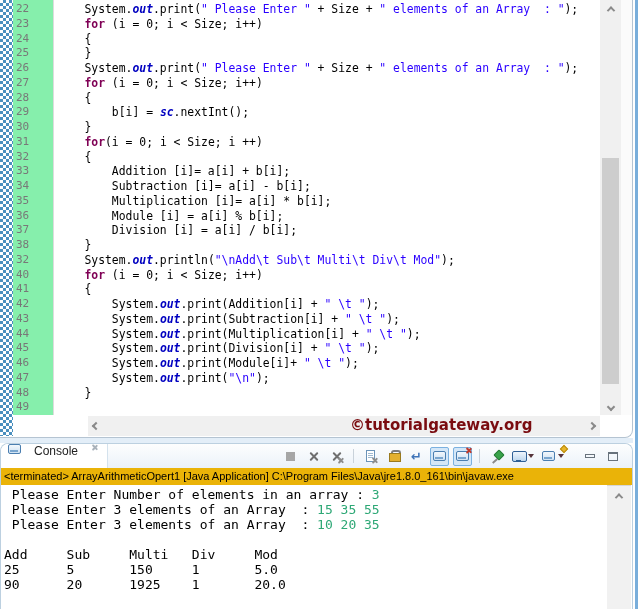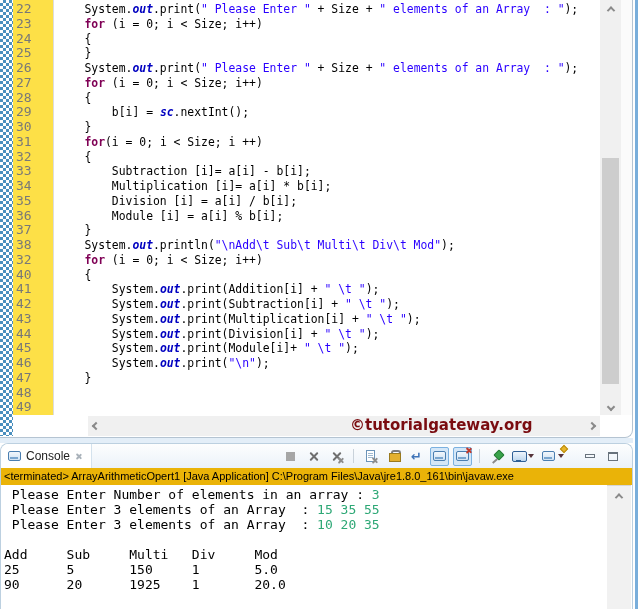--- a/index.html
+++ b/index.html
@@ -12,23 +12,23 @@
   .blue-edge{position:absolute;right:0;top:0;width:3px;height:100%;background:#79aedb;}
 
   
   .editor{position:absolute;left:0;top:0;width:633px;height:438px;background:#fff;
           border-bottom:1px solid #b5c4d2;border-right:1px solid #b5c4d2;border-bottom-right-radius:8px;}
   .checker{position:absolute;left:0;top:0;width:13px;height:436px;
     background-image:
       linear-gradient(45deg,#4a8fbe 25%,transparent 25%,transparent 75%,#4a8fbe 75%),
       linear-gradient(45deg,#4a8fbe 25%,#ffffff 25%,#ffffff 75%,#4a8fbe 75%);
     background-size:6px 6px;background-position:0 0,3px 3px;}
-  .gutter{position:absolute;left:13px;top:0;width:41px;height:415px;background:#fde047;
+  .gutter{position:absolute;left:13px;top:0;width:41px;height:415px;background:#86efac;
           border-right:1px solid #dcdcdc;padding:2px 0 0 3px;
-          font-family:"DejaVu Sans Mono","Liberation Mono",monospace;font-size:13px;color:var(--lno);}
+          font-family:"DejaVu Sans Mono","Liberation Mono",monospace;font-size:11px;color:var(--lno);}
   .ln{height:14.75px;line-height:14.75px;}
   .code-area{position:absolute;left:55px;top:0;right:33px;height:415px;overflow:hidden;
              padding:2px 0 0 2px;font-family:"DejaVu Sans Mono","Liberation Mono",monospace;
              font-size:11.4px;color:var(--plain);}
   .code-line{height:14.75px;line-height:14.75px;white-space:pre;}
   .tok-p{color:var(--plain);}
   .tok-k{color:var(--kw);font-weight:bold;}
   .tok-s{color:var(--str);}
   .tok-f{color:var(--fld);font-weight:bold;font-style:italic;}
 
@@ -50,21 +50,21 @@
              font-weight:bold;font-size:15px;color:var(--wm);letter-spacing:0;}
 
   
   .sash{position:absolute;left:0;top:438px;width:633px;height:5px;background:#e3eef8;}
 
   
   .console{position:absolute;left:0;top:443px;width:633px;height:167px;background:#fff;
            border:1px solid #bcd0e0;border-bottom:none;border-radius:8px 8px 0 0;}
   .tabbar{height:24px;display:flex;align-items:stretch;
           background:linear-gradient(#fdfefe,#ebf2f9);border-radius:8px 8px 0 0;}
-  .tab{display:flex;align-items:center;gap:5px;padding:0 9px 0 7px;background:#fff;
+  .tab{display:flex;gap:13px;padding:0 9px 0 7px;background:#fff;
        border-right:1px solid #d4e2ed;border-top-left-radius:8px;}
   .tab-label{font-size:12px;color:#222;}
   .toolbar{margin-left:auto;display:flex;align-items:center;gap:4px;padding-right:10px;}
   .tbtn{position:relative;display:flex;align-items:center;justify-content:center;
         min-width:19px;height:19px;border:1px solid transparent;border-radius:2px;}
   .tbtn.active{background:#d4e7f8;border-color:#7bb1e0;}
   .tbtn.with-dd{min-width:26px;}
   .tsep{width:1px;height:14px;background:#c9d2da;margin:0 3px;}
   .dd{width:0;height:0;border-left:3.5px solid transparent;border-right:3.5px solid transparent;
       border-top:4px solid #55333a;margin-left:3px;}
@@ -157,24 +157,25 @@
         <div class="code-line"><span class="tok-p">    </span><span class="tok-k">for</span><span class="tok-p"> (i = 0; i &lt; Size; i++)</span></div>
         <div class="code-line"><span class="tok-p">    {</span></div>
         <div class="code-line"><span class="tok-p">    }</span></div>
         <div class="code-line"><span class="tok-p">    System.</span><span class="tok-f">out</span><span class="tok-p">.print(</span><span class="tok-s">" Please Enter "</span><span class="tok-p"> + Size + </span><span class="tok-s">" elements of an Array  : "</span><span class="tok-p">);</span></div>
         <div class="code-line"><span class="tok-p">    </span><span class="tok-k">for</span><span class="tok-p"> (i = 0; i &lt; Size; i++)</span></div>
         <div class="code-line"><span class="tok-p">    {</span></div>
         <div class="code-line"><span class="tok-p">        b[i] = </span><span class="tok-f">sc</span><span class="tok-p">.nextInt();</span></div>
         <div class="code-line"><span class="tok-p">    }</span></div>
         <div class="code-line"><span class="tok-p">    </span><span class="tok-k">for</span><span class="tok-p">(i = 0; i &lt; Size; i ++)</span></div>
         <div class="code-line"><span class="tok-p">    {</span></div>
+        <div class="code-line"><span class="tok-p">        Addition [i]= a[i] + b[i];</span></div>
         <div class="code-line"><span class="tok-p">        Subtraction [i]= a[i] - b[i];</span></div>
         <div class="code-line"><span class="tok-p">        Multiplication [i]= a[i] * b[i];</span></div>
+        <div class="code-line"><span class="tok-p">        Module [i] = a[i] % b[i];</span></div>
         <div class="code-line"><span class="tok-p">        Division [i] = a[i] / b[i];</span></div>
-        <div class="code-line"><span class="tok-p">        Module [i] = a[i] % b[i];</span></div>
         <div class="code-line"><span class="tok-p">    }</span></div>
         <div class="code-line"><span class="tok-p">    System.</span><span class="tok-f">out</span><span class="tok-p">.println(</span><span class="tok-s">"\nAdd\t Sub\t Multi\t Div\t Mod"</span><span class="tok-p">);</span></div>
         <div class="code-line"><span class="tok-p">    </span><span class="tok-k">for</span><span class="tok-p"> (i = 0; i &lt; Size; i++)</span></div>
         <div class="code-line"><span class="tok-p">    {</span></div>
         <div class="code-line"><span class="tok-p">        System.</span><span class="tok-f">out</span><span class="tok-p">.print(Addition[i] + </span><span class="tok-s">" \t "</span><span class="tok-p">);</span></div>
         <div class="code-line"><span class="tok-p">        System.</span><span class="tok-f">out</span><span class="tok-p">.print(Subtraction[i] + </span><span class="tok-s">" \t "</span><span class="tok-p">);</span></div>
         <div class="code-line"><span class="tok-p">        System.</span><span class="tok-f">out</span><span class="tok-p">.print(Multiplication[i] + </span><span class="tok-s">" \t "</span><span class="tok-p">);</span></div>
         <div class="code-line"><span class="tok-p">        System.</span><span class="tok-f">out</span><span class="tok-p">.print(Division[i] + </span><span class="tok-s">" \t "</span><span class="tok-p">);</span></div>
         <div class="code-line"><span class="tok-p">        System.</span><span class="tok-f">out</span><span class="tok-p">.print(Module[i]+ </span><span class="tok-s">" \t "</span><span class="tok-p">);</span></div>
         <div class="code-line"><span class="tok-p">        System.</span><span class="tok-f">out</span><span class="tok-p">.print(</span><span class="tok-s">"\n"</span><span class="tok-p">);</span></div>

